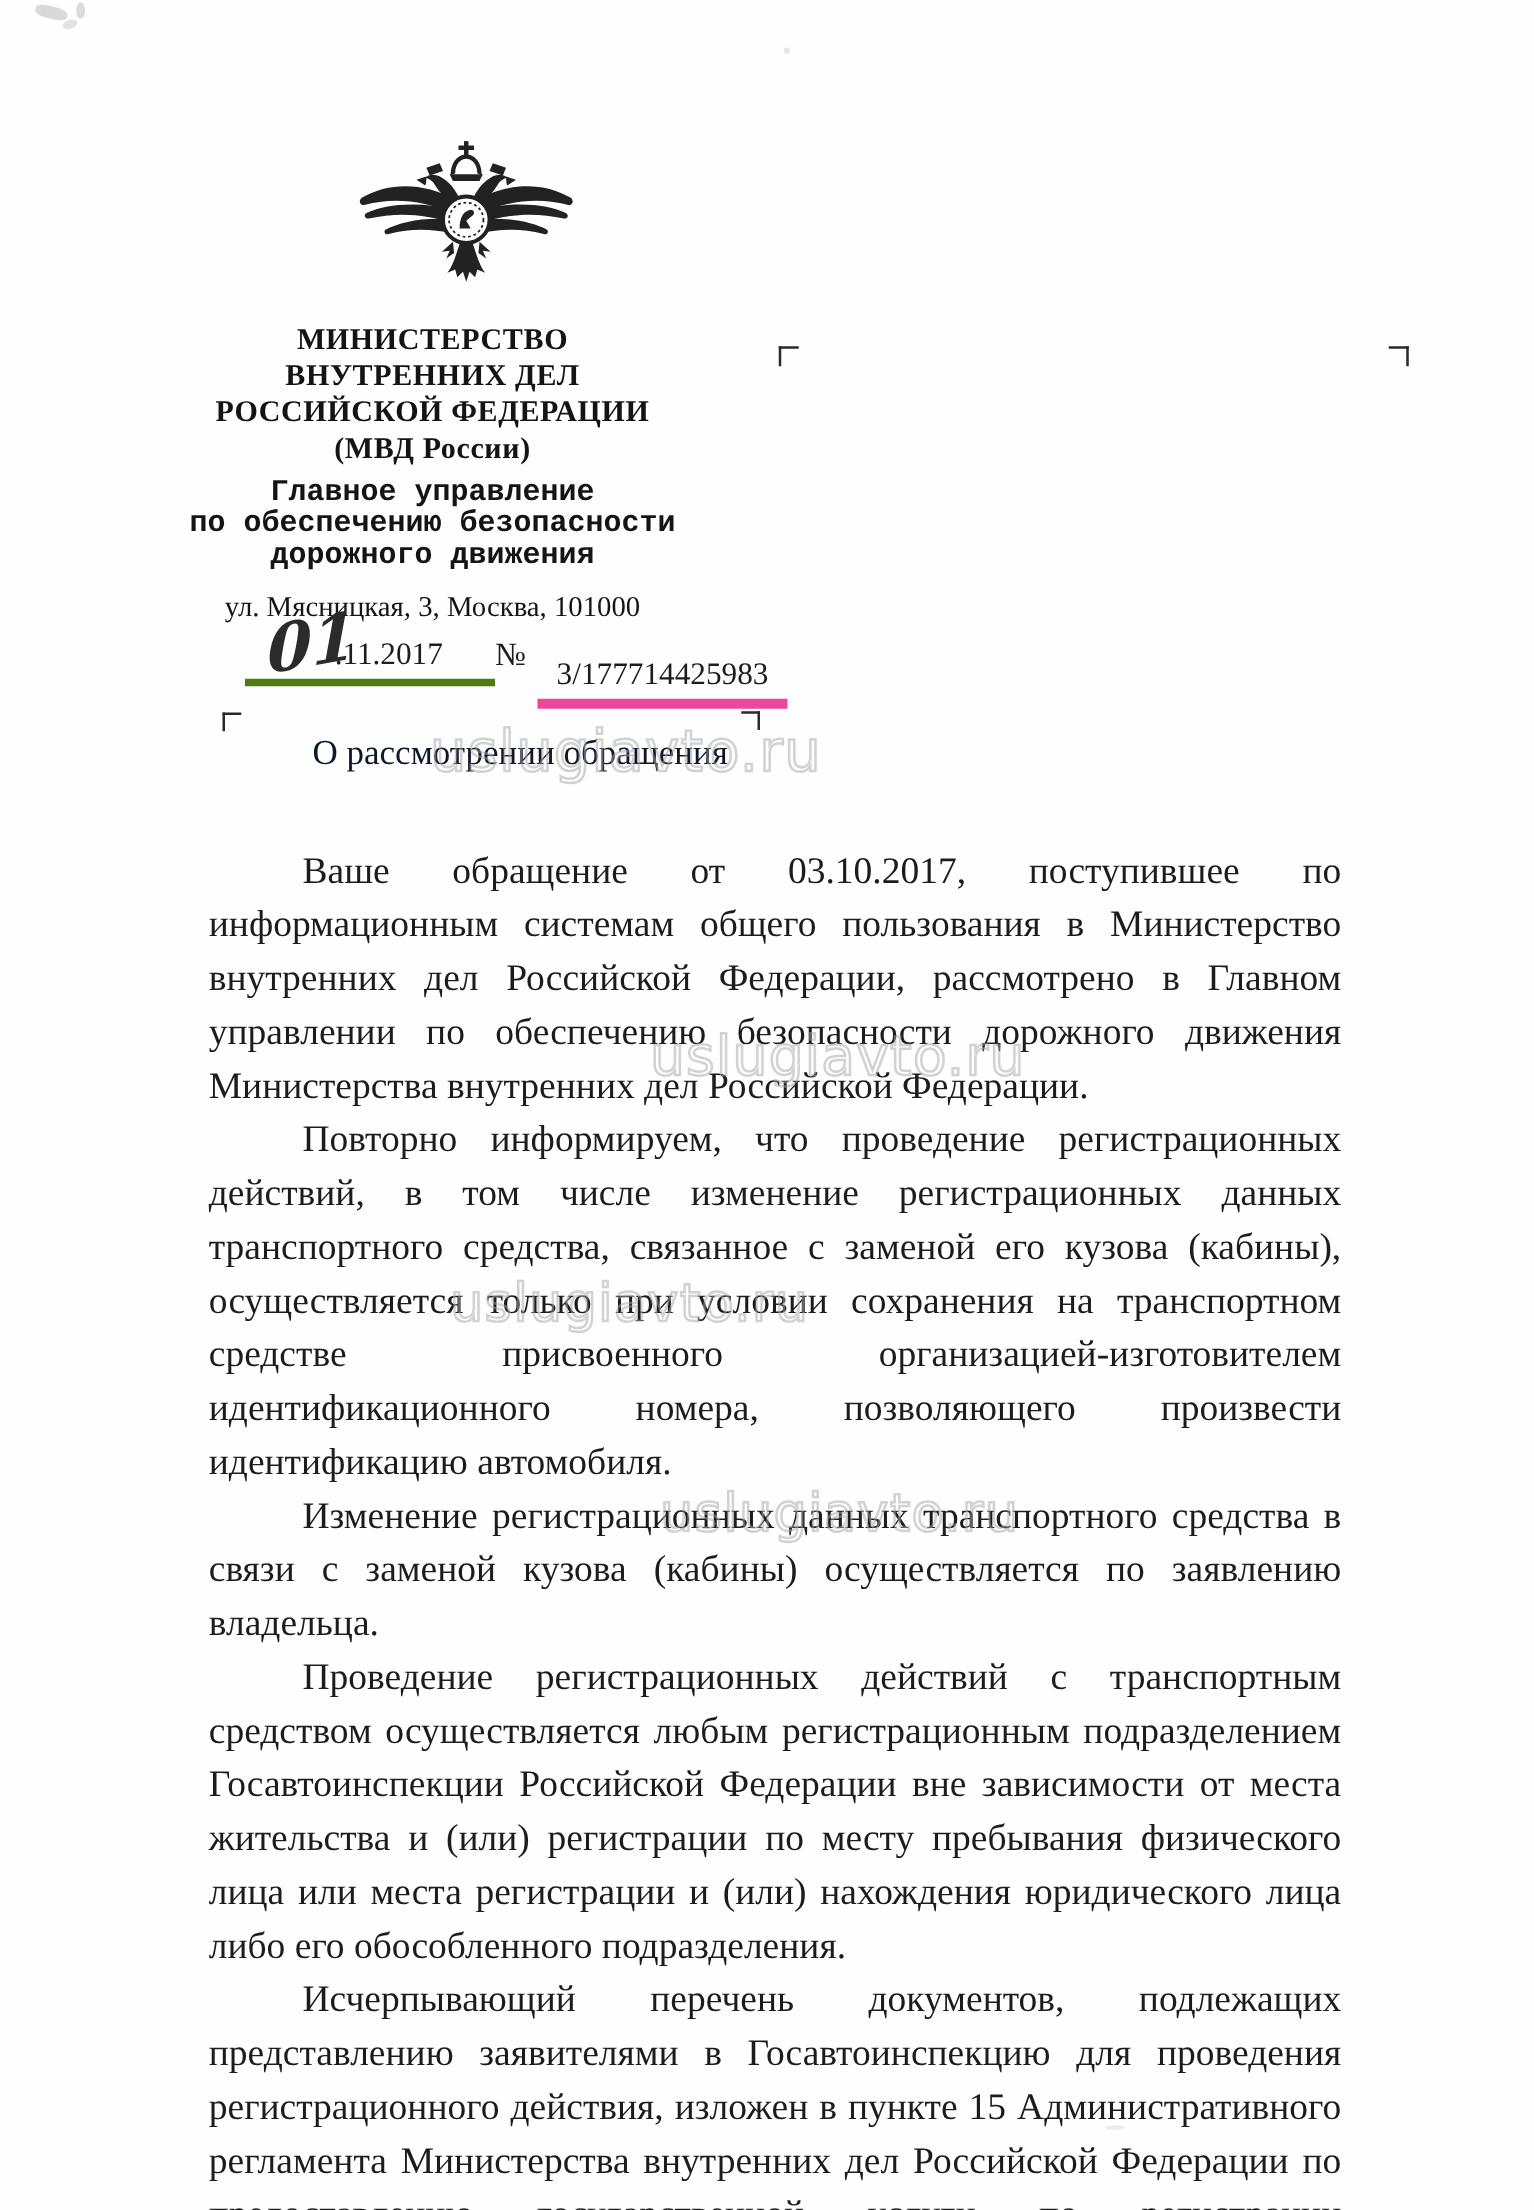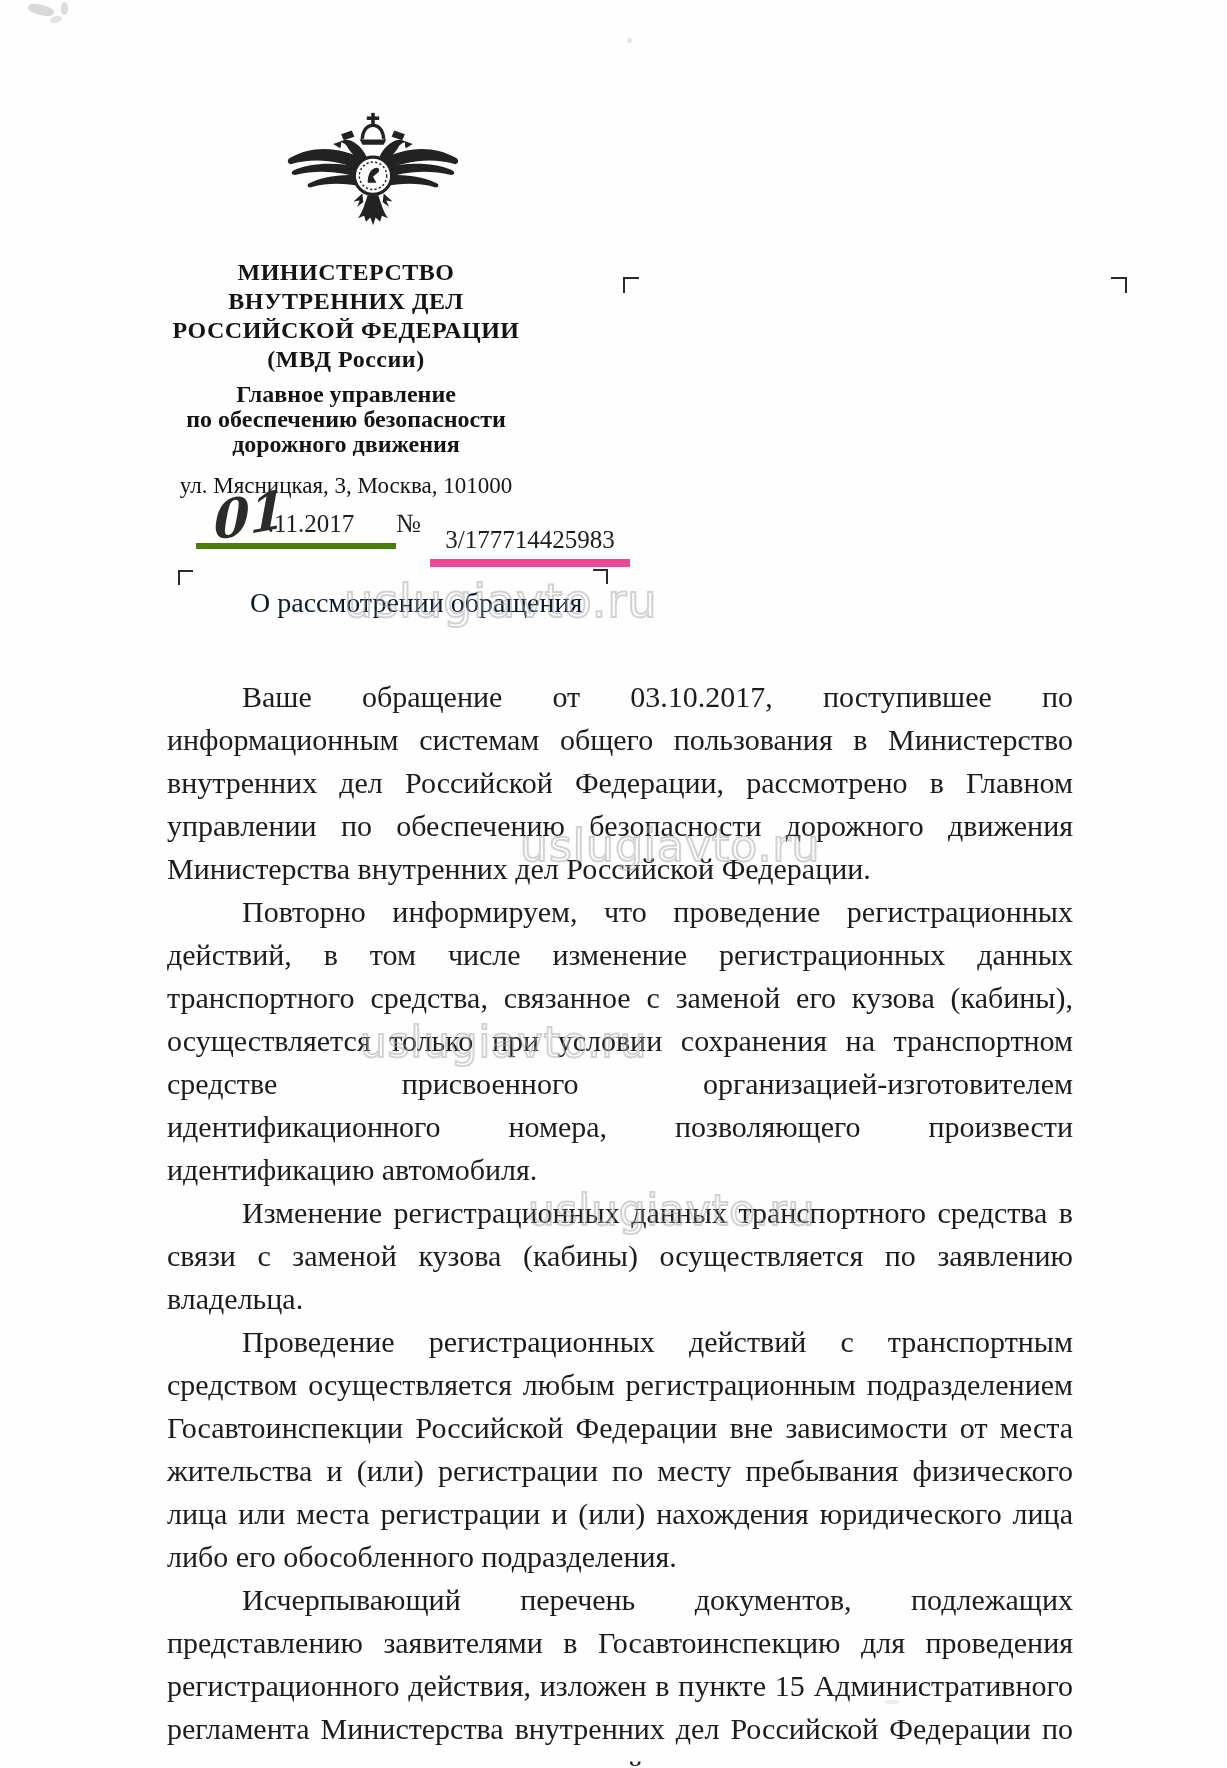--- a/index.html
+++ b/index.html
@@ -17,21 +17,21 @@
   .emblem { position:absolute; left:284px; top:112px; width:178px; height:124px; }
   .letterhead {
     position:absolute; left:148px; top:258px; width:396px;
     text-align:center; color:#141414;
   }
   .ministry-line {
     display:block; font-weight:bold; font-size:24px; line-height:29px;
     letter-spacing:0.5px;
   }
   .dept { margin-top:8px; }
-  .dept-line { display:block; font-weight:bold; font-size:24px; line-height:25px; }
+  .dept-line { display:block; font-weight:bold; font-size:24px; line-height:25px;font-family:Liberation Mono, monospace; }
   .address-line { display:block; margin-top:17px; font-size:23px; line-height:24px; font-weight:normal; }
 
   
   .date-row { position:absolute; left:0; top:505px; width:1227px; height:46px; font-size:25px; }
   .date-cell {
     position:absolute; left:196px; top:0; width:200px; height:38px;
     border-bottom:6px solid #4d7c0f; text-align:center; text-indent:30px; line-height:38px;
   }
   .number-sign { position:absolute; left:396px; top:4px; font-size:26px; }
   .number-cell {

